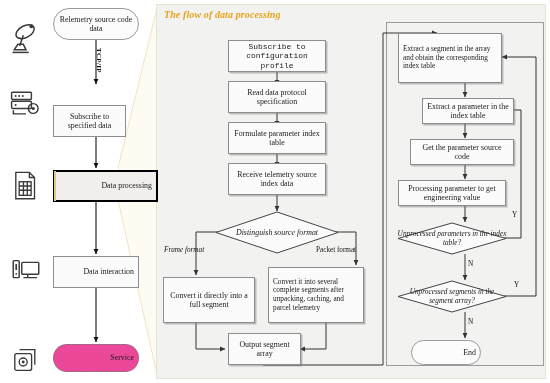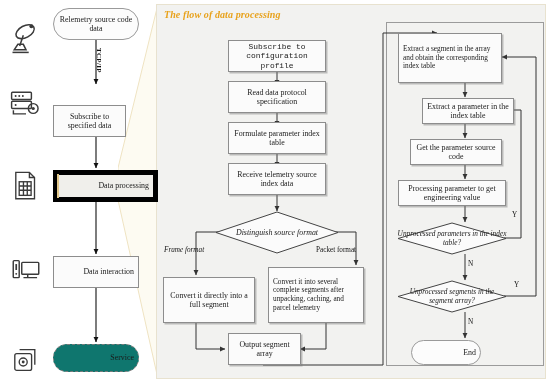--- a/index.html
+++ b/index.html
@@ -15,23 +15,23 @@
 
   
   .node{position:absolute;box-sizing:border-box;display:flex;
         align-items:center;justify-content:flex-end;text-align:center;
         line-height:1.18;}
 
   .rect{border:1px solid #8d8d8d;background:#fbfbfb;}
   .rect-sh{box-shadow:1.5px 1.5px 0 rgba(120,120,120,.45);}
 
   .pill{border:1px solid #9a9a9a;background:#fcfcfc;border-radius:999px;}
-  .pill-dash{border:1px dashed #7a7a7a;background:#0f766e;border-radius:16px;}
-
-  .highlight{background:#f0efeb;border:5px solid #000000;}
+  .pill-dash{border:1px dashed #7a7a7a;background:#ec4899;border-radius:16px;}
+
+  .highlight{background:#f0efeb;border:2px solid #000000;}
   .highlight::before{content:"";position:absolute;left:-1px;top:-1px;bottom:-1px;
                      width:2px;background:#e0c68a;}
 
   
   #panel{position:absolute;left:156px;top:4px;width:390px;height:375px;
          background:#f2f2f0;border:1px solid #e8e2cf;box-sizing:border-box;}
   #panel-title{position:absolute;left:164px;top:9px;font-size:10px;
                font-weight:bold;font-style:italic;color:#e8a21c;letter-spacing:.1px;}
 
   
@@ -234,21 +234,21 @@
   </div>
 
   <div class="node rect rect-sh t8" style="left:228px;top:333px;width:73px;height:32px;">
     <span class="pad">Output segment array</span>
   </div>
 
   <div class="node rect rect-sh t8" style="left:422px;top:98px;width:92px;height:26px;">
     <span class="pad">Extract a parameter in the index table</span>
   </div>
 
-  <div class="node rect rect-sh t8" style="left:410px;top:139px;width:92px;height:26px;">
+  <div class="node rect rect-sh t8" style="left:410px;top:139px;width:104px;height:26px;">
     <span class="pad">Get the parameter source code</span>
   </div>
 
   <div class="node rect rect-sh t8" style="left:398px;top:180px;width:108px;height:26px;">
     <span class="pad">Processing parameter to get engineering value</span>
   </div>
 
   <div class="diamond-wrap" style="left:397px;top:222px;width:110px;height:33px;">
     <svg width="110" height="33" viewBox="0 0 110 33">
       <polygon points="55,1 109,16.5 55,32 1,16.5" fill="#fbfbfb" stroke="#444" stroke-width="1"></polygon>

